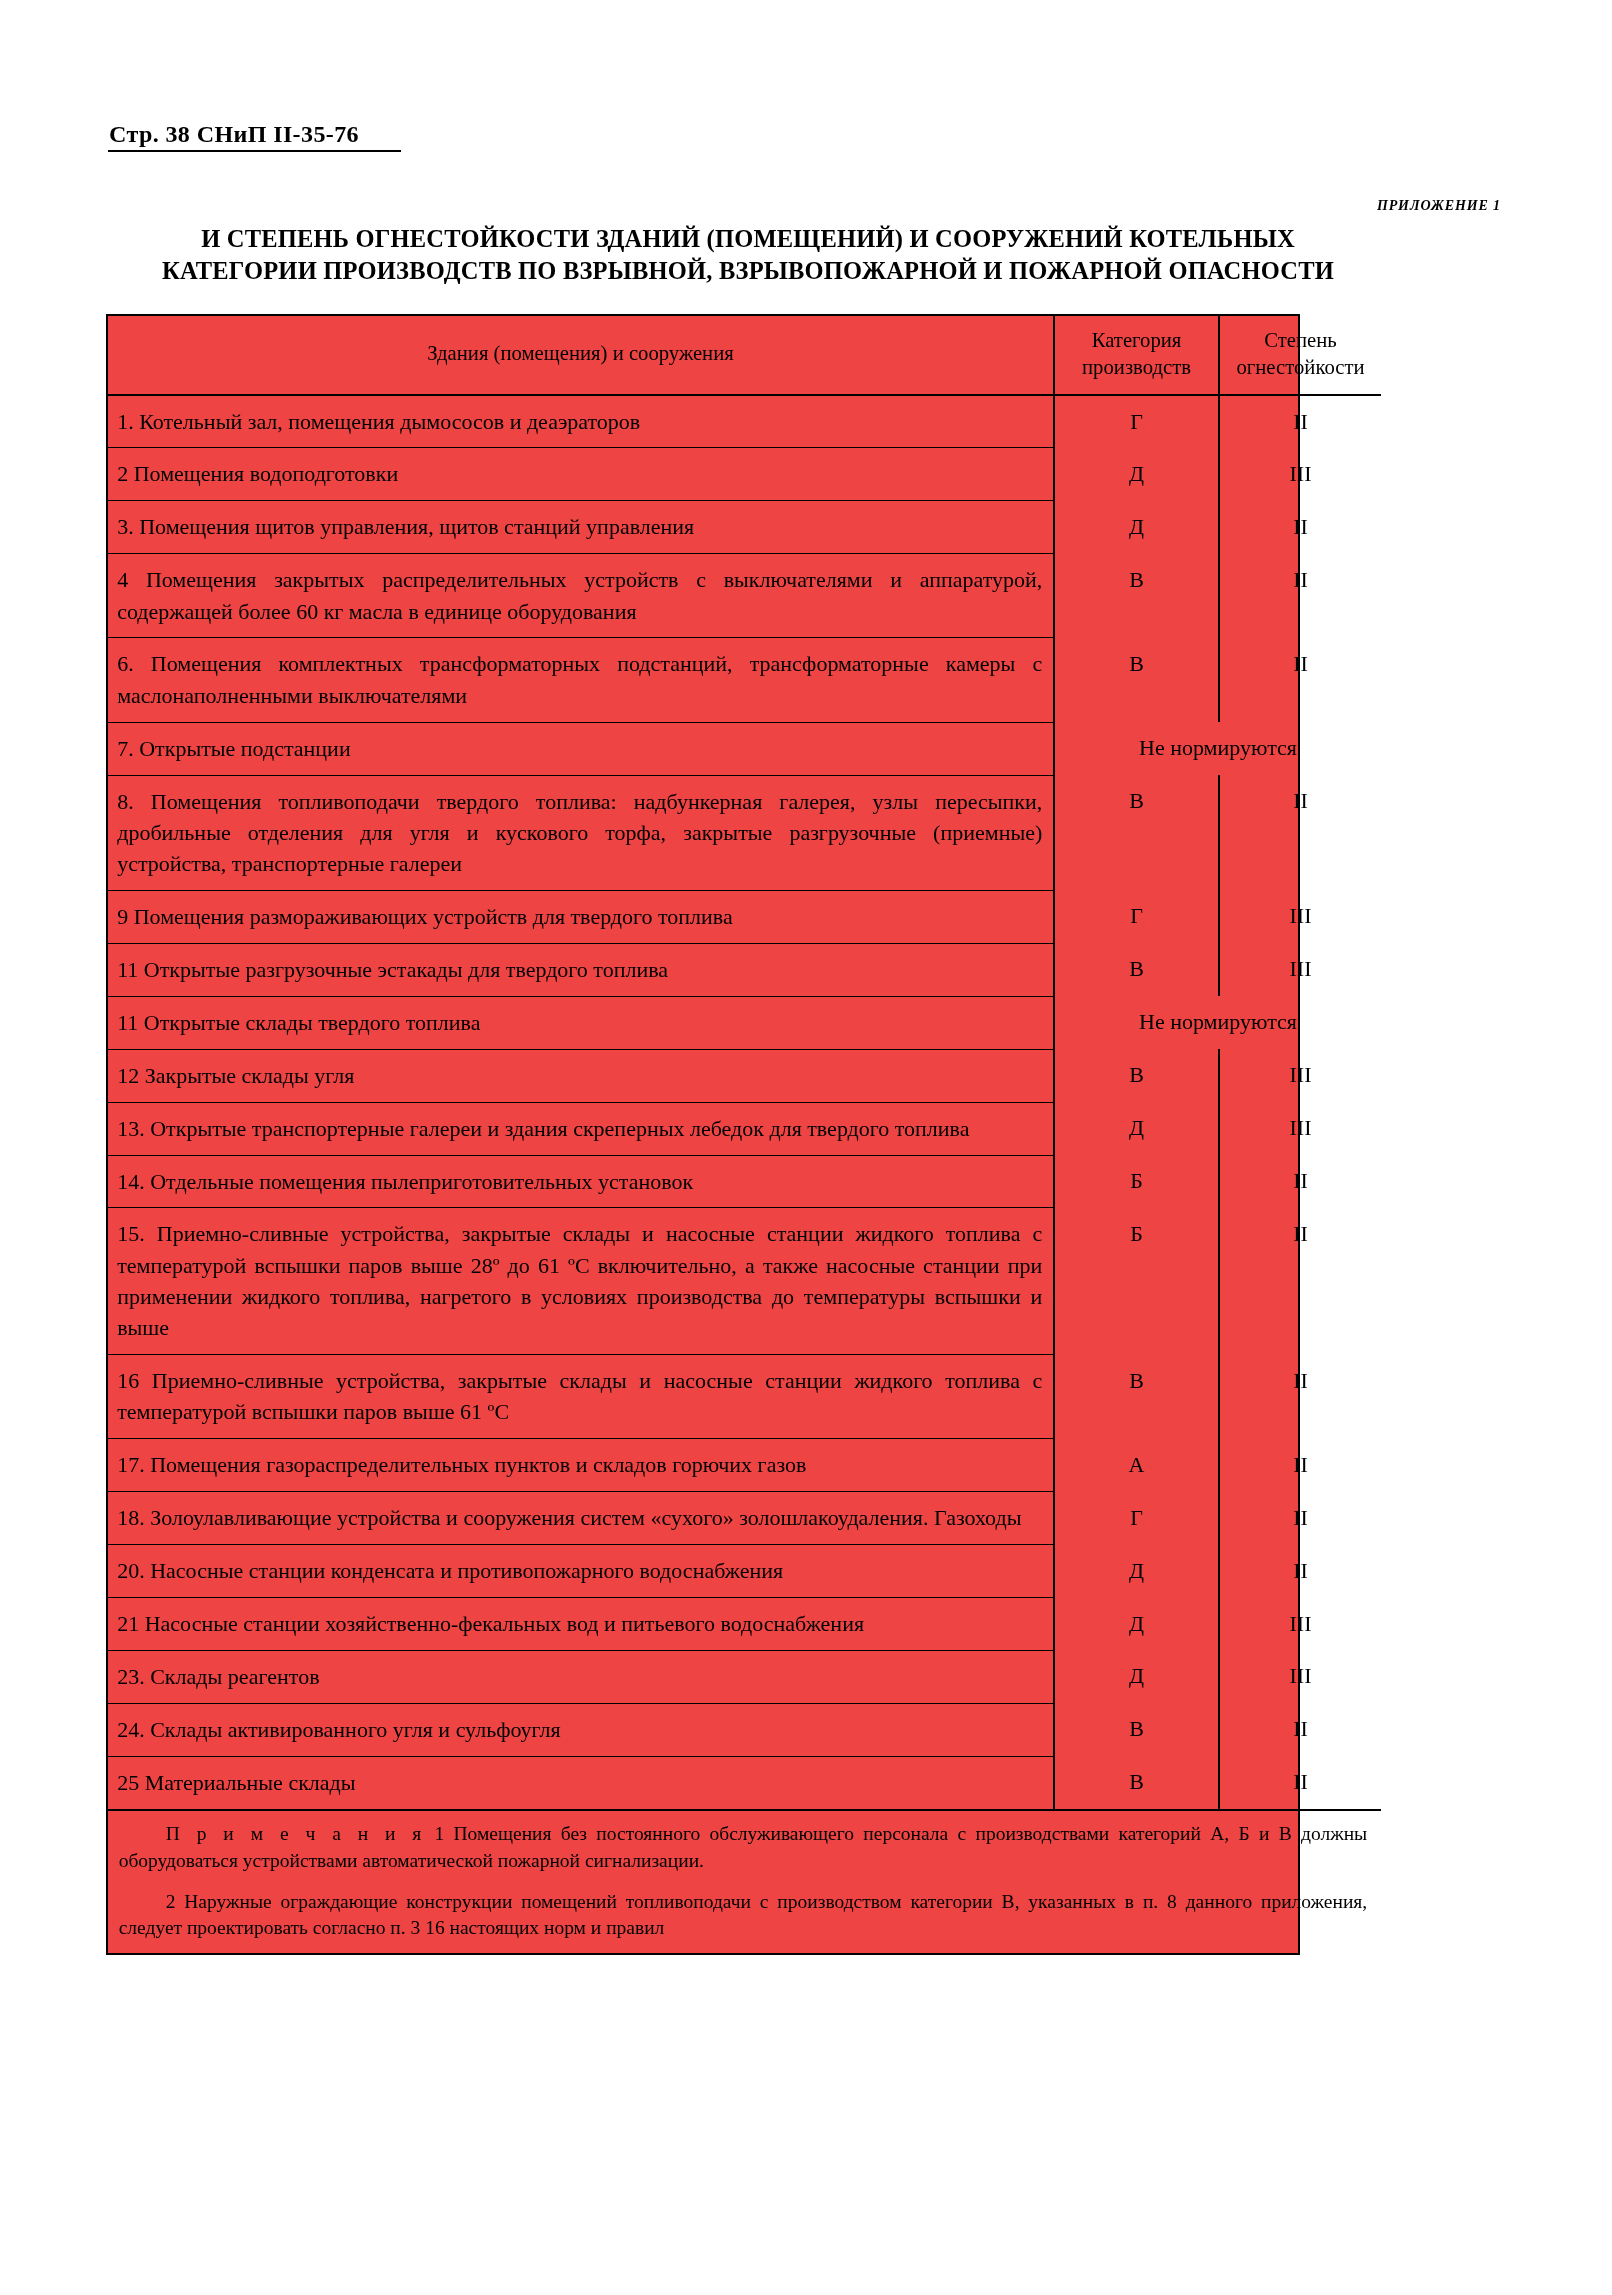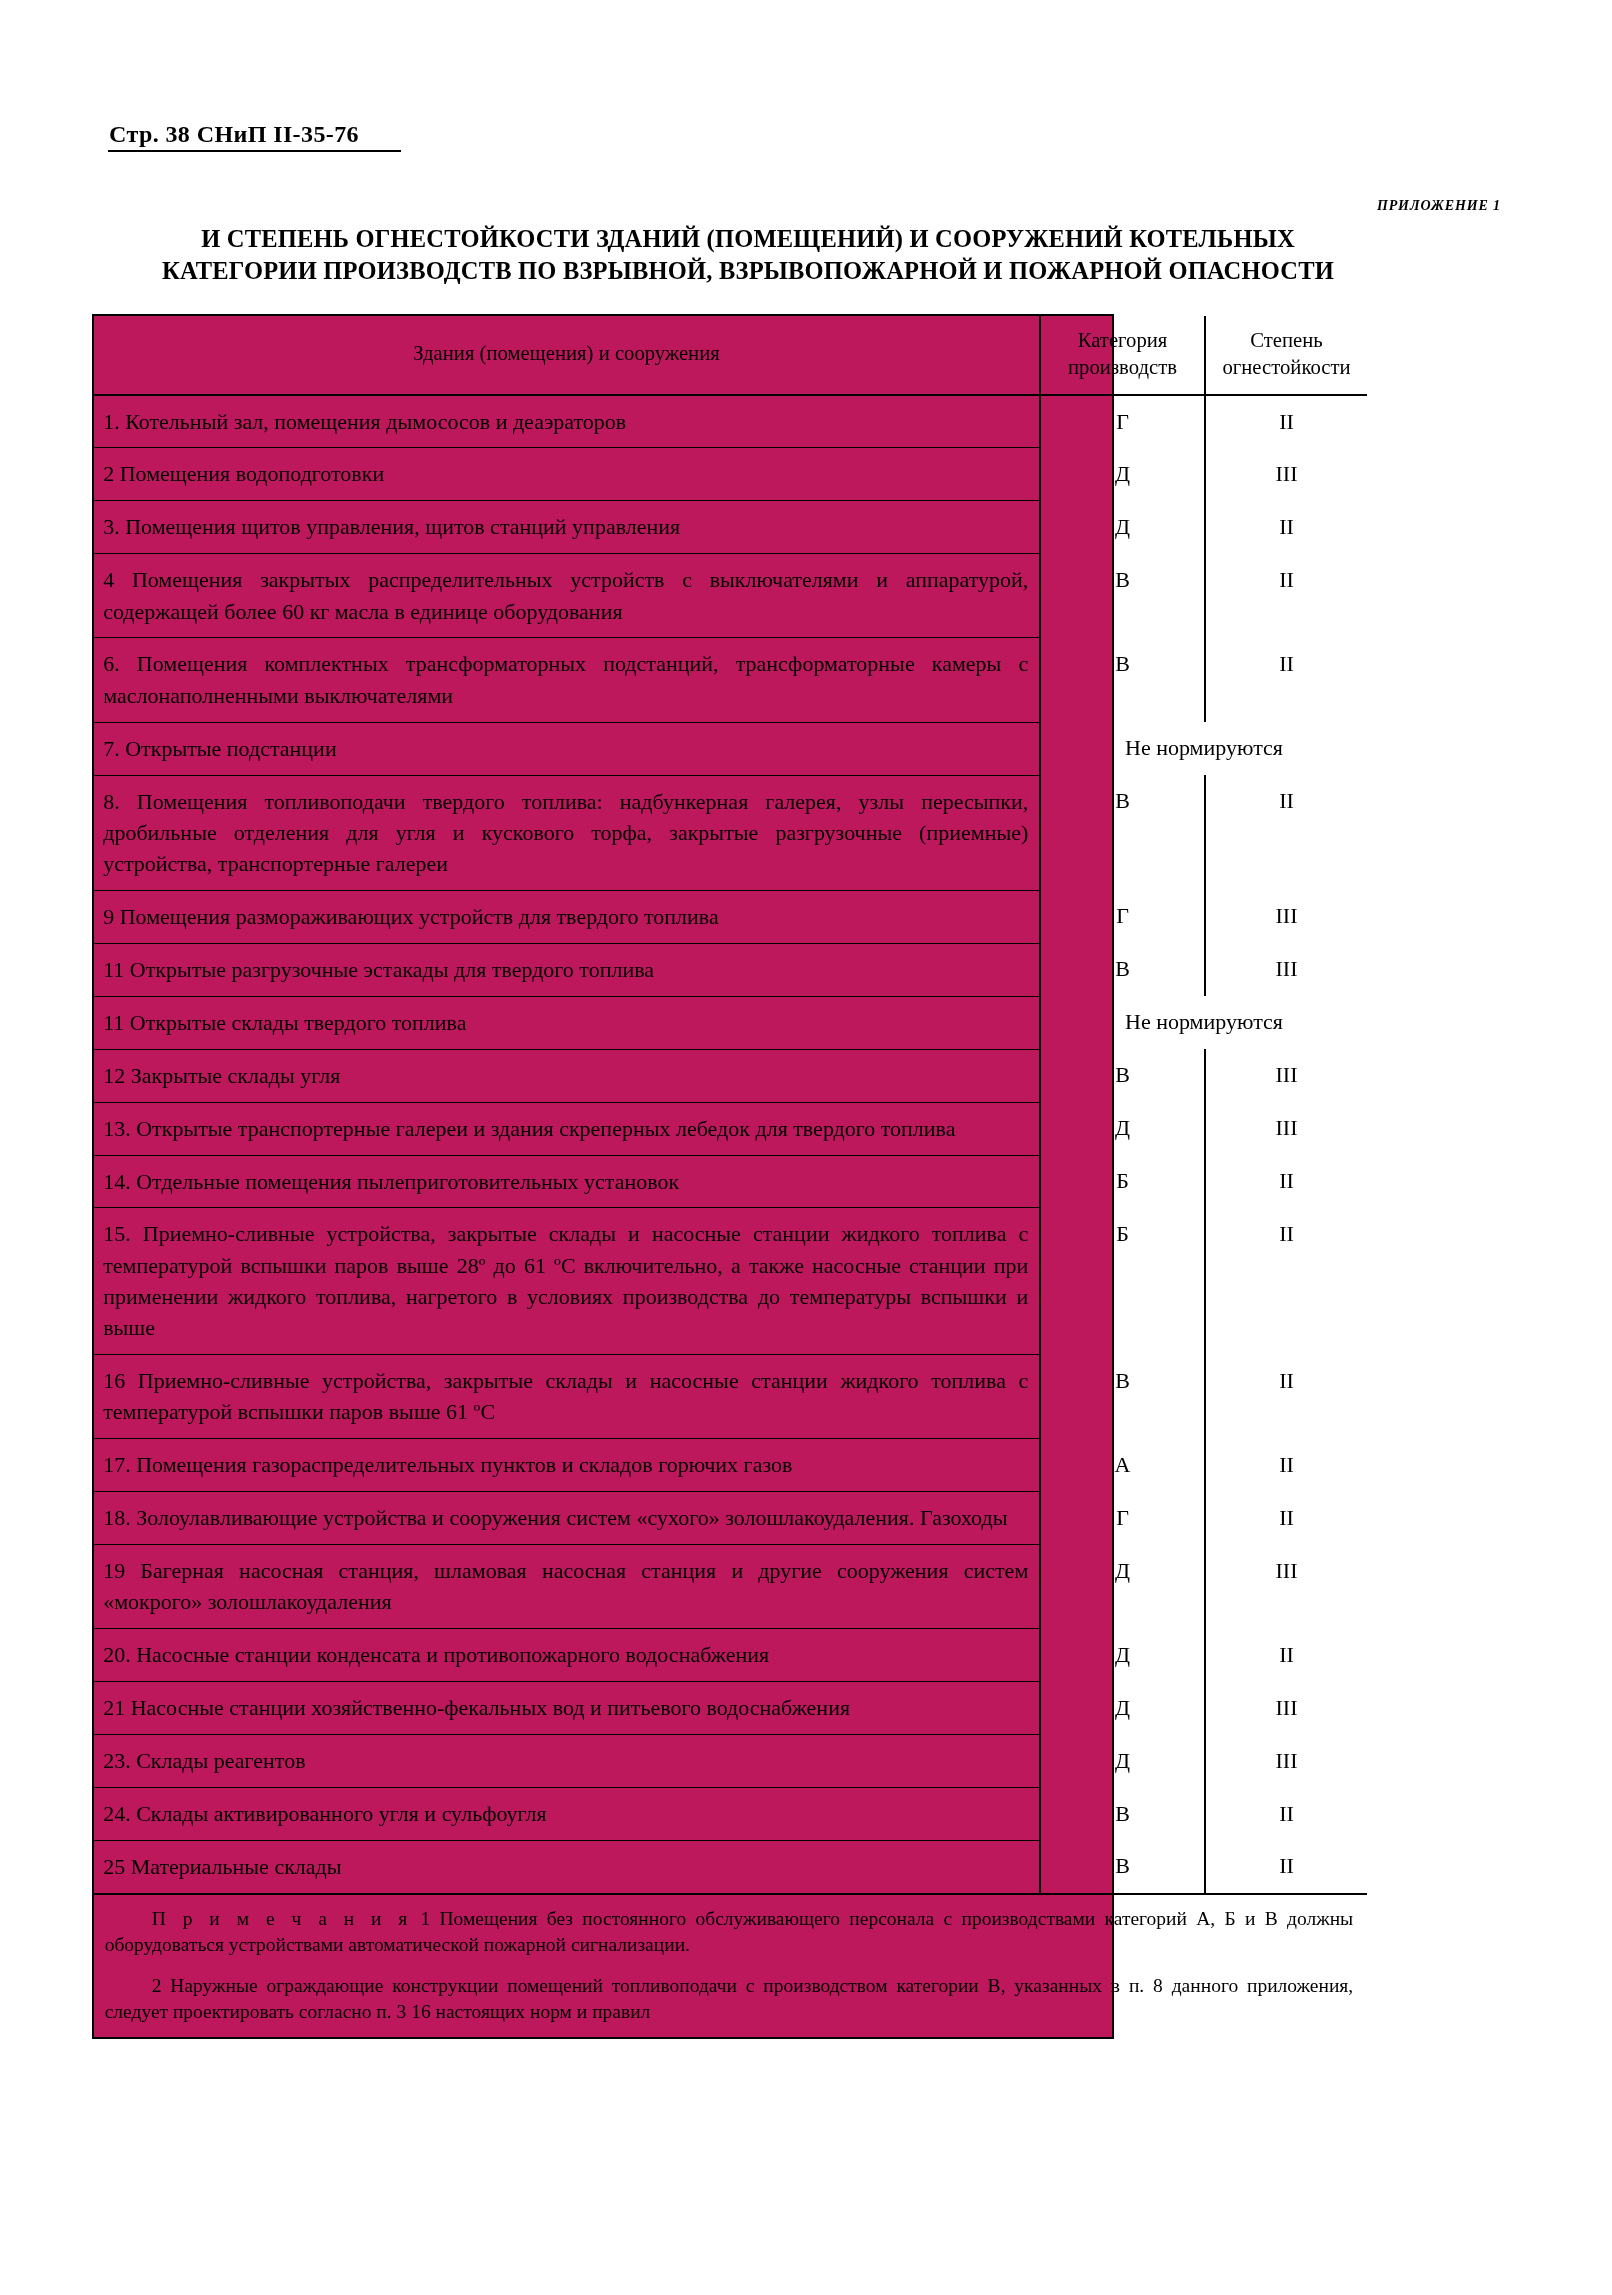--- a/index.html
+++ b/index.html
@@ -65,26 +65,26 @@
     font-size: 24.5px;
     font-weight: bold;
     line-height: 1.30;
     letter-spacing: 0.2px;
   }
   .doc-title .tl { display: block; white-space: nowrap; }
 
   
   .table-wrap {
     position: absolute;
-    left: 92px;
+    left: 106px;
     top: 314px;
-    width: 1022px;
+    width: 1194px;
     border: 2.3px solid #000;
     box-sizing: border-box;
-    background: #be185d;
+    background: #ef4444;
   }
 
   table.main {
     border-collapse: collapse;
     width: 100%;
     table-layout: fixed;
   }
   table.main col.c-name { width: 946px; }
   table.main col.c-cat  { width: 165px; }
   table.main col.c-deg  { width: 162px; }
@@ -269,25 +269,20 @@
             <td class="c-name">17. Помещения газораспределительных пунктов и складов горючих газов</td>
             <td class="c-cat">А</td>
             <td class="c-deg">II</td>
           </tr>
           <tr>
             <td class="c-name">18. Золоулавливающие устройства и сооружения систем «сухого» золошлакоудаления. Газоходы</td>
             <td class="c-cat">Г</td>
             <td class="c-deg">II</td>
           </tr>
           <tr>
-            <td class="c-name">19  Багерная насосная станция, шламовая насосная станция и другие сооружения систем «мокрого» золошлакоудаления</td>
-            <td class="c-cat">Д</td>
-            <td class="c-deg">III</td>
-          </tr>
-          <tr>
             <td class="c-name">20. Насосные станции конденсата и противопожарного водоснабжения</td>
             <td class="c-cat">Д</td>
             <td class="c-deg">II</td>
           </tr>
           <tr>
             <td class="c-name">21  Насосные станции хозяйственно-фекальных вод и питьевого водоснабжения</td>
             <td class="c-cat">Д</td>
             <td class="c-deg">III</td>
           </tr>
           <tr>

